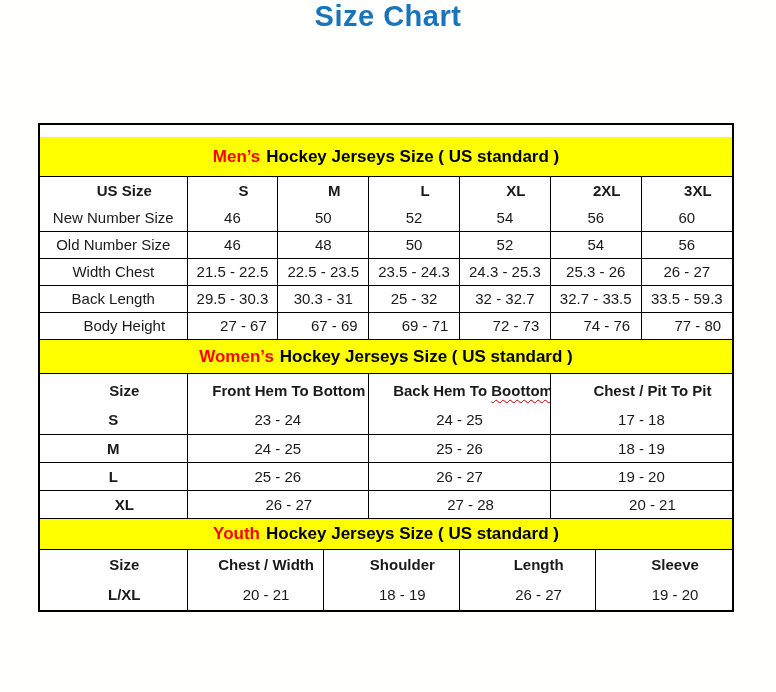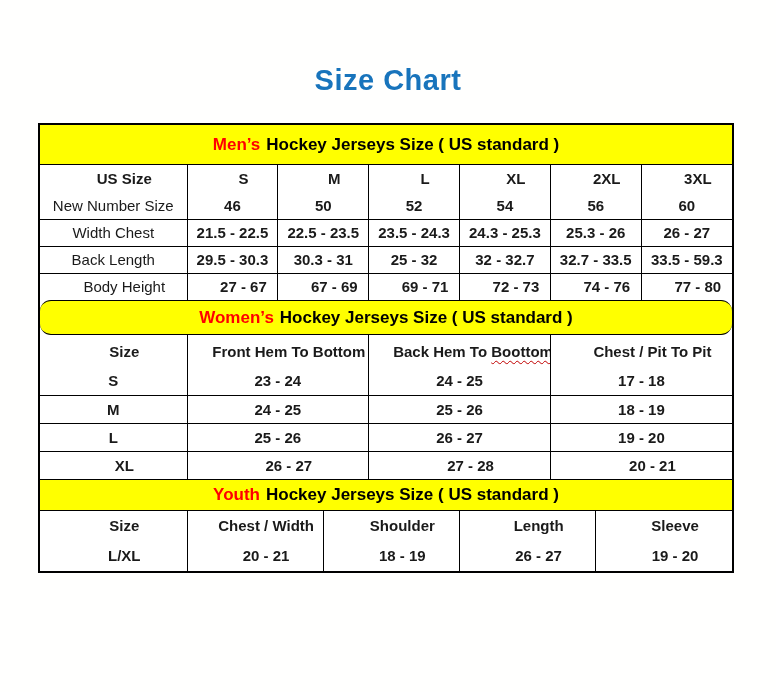--- a/index.html
+++ b/index.html
@@ -12,21 +12,20 @@
     position: relative;
     width: 776px;
     height: 692px;
     background: #fffffe;
     font-family: "Liberation Sans", "DejaVu Sans", sans-serif;
     color: #1a1a1a;
     overflow: hidden;
   }
   .page-title {
     margin: 0;
-    padding-top: 64px;
     text-align: center;
     font-size: 29px;
     font-weight: 700;
     color: #1874bc;
     letter-spacing: 0.5px;
   }
   .chart-wrap {
     position: absolute;
     left: 38px;
     top: 123px;
@@ -38,24 +37,24 @@
     display: flex;
     align-items: center;
     justify-content: center;
     background: #ffff00;
     border-top: 1px solid #000000;
     border-bottom: 1px solid #000000;
     font-weight: 700;
     font-size: 17px;
     color: #000000;
   }
-  .chart-wrap > .banner:first-child { border-top: none; }
+  .chart-wrap > .banner:first-child { border-top: none; margin-top: 12px; }
   .banner .hl { color: #ff0000; margin-right: 6px; }
   #banner-mens   { height: 40px; }
-  #banner-womens { height: 35px; border-radius: 11px; }
+  #banner-womens { height: 35px; }
   #banner-youth  { height: 32px; }
 
   table.sec-table {
     width: 100%;
     border-collapse: collapse;
     table-layout: fixed;
   }
   table.sec-table th,
   table.sec-table td {
     border: 1px solid #000000;
@@ -66,21 +65,21 @@
     white-space: nowrap;
     overflow: hidden;
   }
   table.sec-table tr > *:first-child { border-left: none; }
   table.sec-table tr > *:last-child  { border-right: none; }
   table.sec-table tr:first-child > * { border-top: none; }
   table.sec-table tr:last-child > *  { border-bottom: none; padding-left: 24px; }
 
   table.sec-table thead th { font-weight: 700; }
   table.sec-table tbody th { font-weight: 400; margin-top: 20px; }
-  table.sec-table tbody td { font-weight: 700; }
+  table.sec-table tbody td { font-weight: 400; }
   #sec-womens tbody th, #sec-youth tbody th { font-weight: 700; }
 
   #sec-mens thead th   { height: 27px; }
   #sec-mens tbody th, #sec-mens tbody td { height: 27px; }
   #sec-womens thead th { height: 32px; }
   #sec-womens tbody th, #sec-womens tbody td { height: 28px; }
   #sec-youth thead th  { height: 29px; }
   #sec-youth tbody th, #sec-youth tbody td { height: 31px; }
 
   .squiggle {
@@ -129,20 +128,29 @@
           <tr>
             <th>New Number Size</th>
             <td>46</td>
             <td>50</td>
             <td>52</td>
             <td>54</td>
             <td>56</td>
             <td>60</td>
           </tr>
           <tr>
+            <th>Old Number Size</th>
+            <td>46</td>
+            <td>48</td>
+            <td>50</td>
+            <td>52</td>
+            <td>54</td>
+            <td>56</td>
+          </tr>
+          <tr>
             <th>Width Chest</th>
             <td>21.5 - 22.5</td>
             <td>22.5 - 23.5</td>
             <td>23.5 - 24.3</td>
             <td>24.3 - 25.3</td>
             <td>25.3 - 26</td>
             <td>26 - 27</td>
           </tr>
           <tr>
             <th>Back Length</th>

